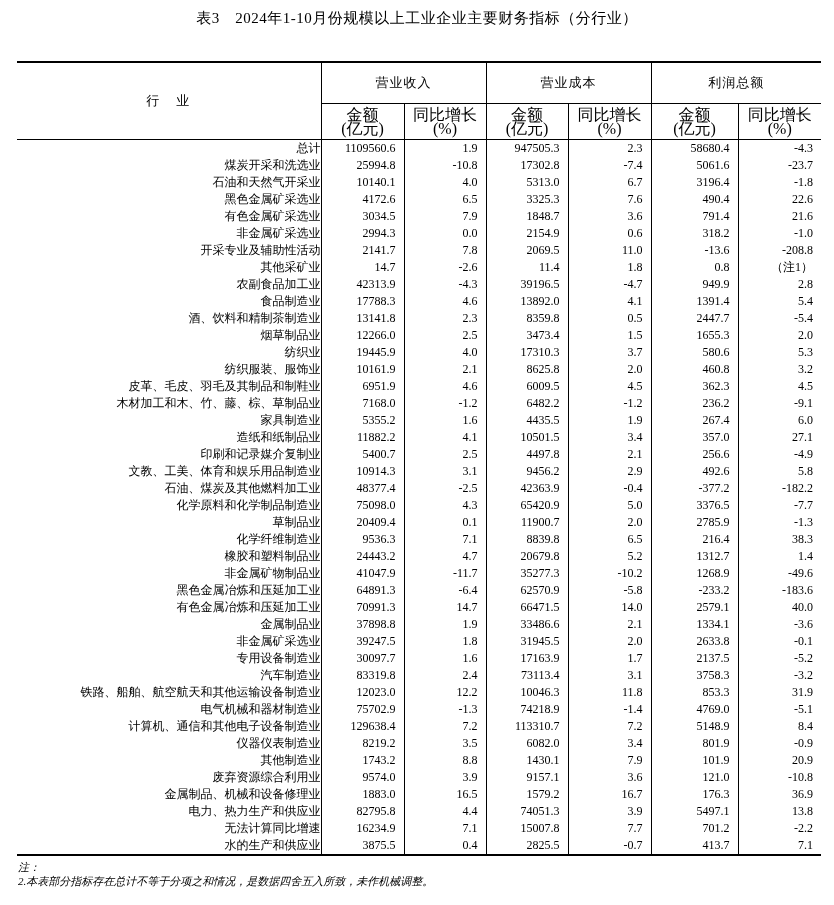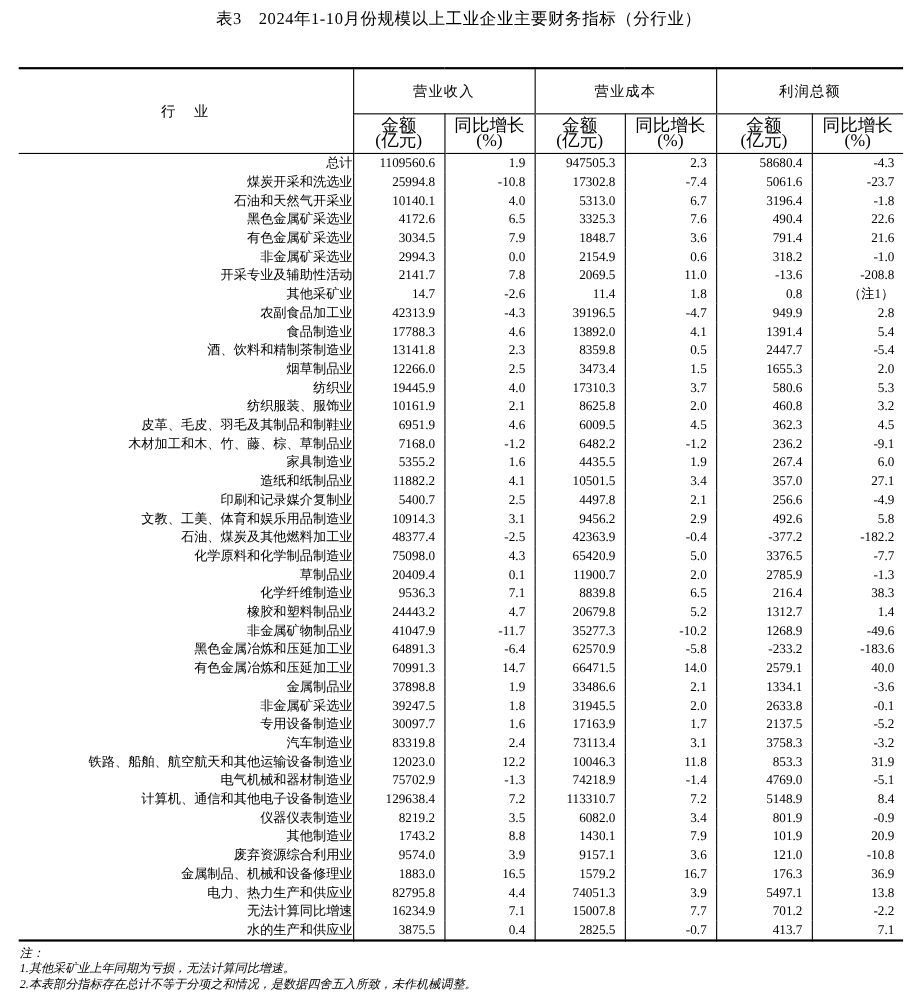--- a/index.html
+++ b/index.html
@@ -470,15 +470,14 @@
         <td class="num">2825.5</td>
         <td class="num">-0.7</td>
         <td class="num">413.7</td>
         <td class="num">7.1</td>
       </tr>
     </tbody>
 </table>
 
 <div class="notes">
   <div>注：</div>
-  <div>1.其他采矿业上年同期为亏损，无法计算同比增速。</div>
   <div>2.本表部分指标存在总计不等于分项之和情况，是数据四舍五入所致，未作机械调整。</div>
 </div>
 
 </body></html>

